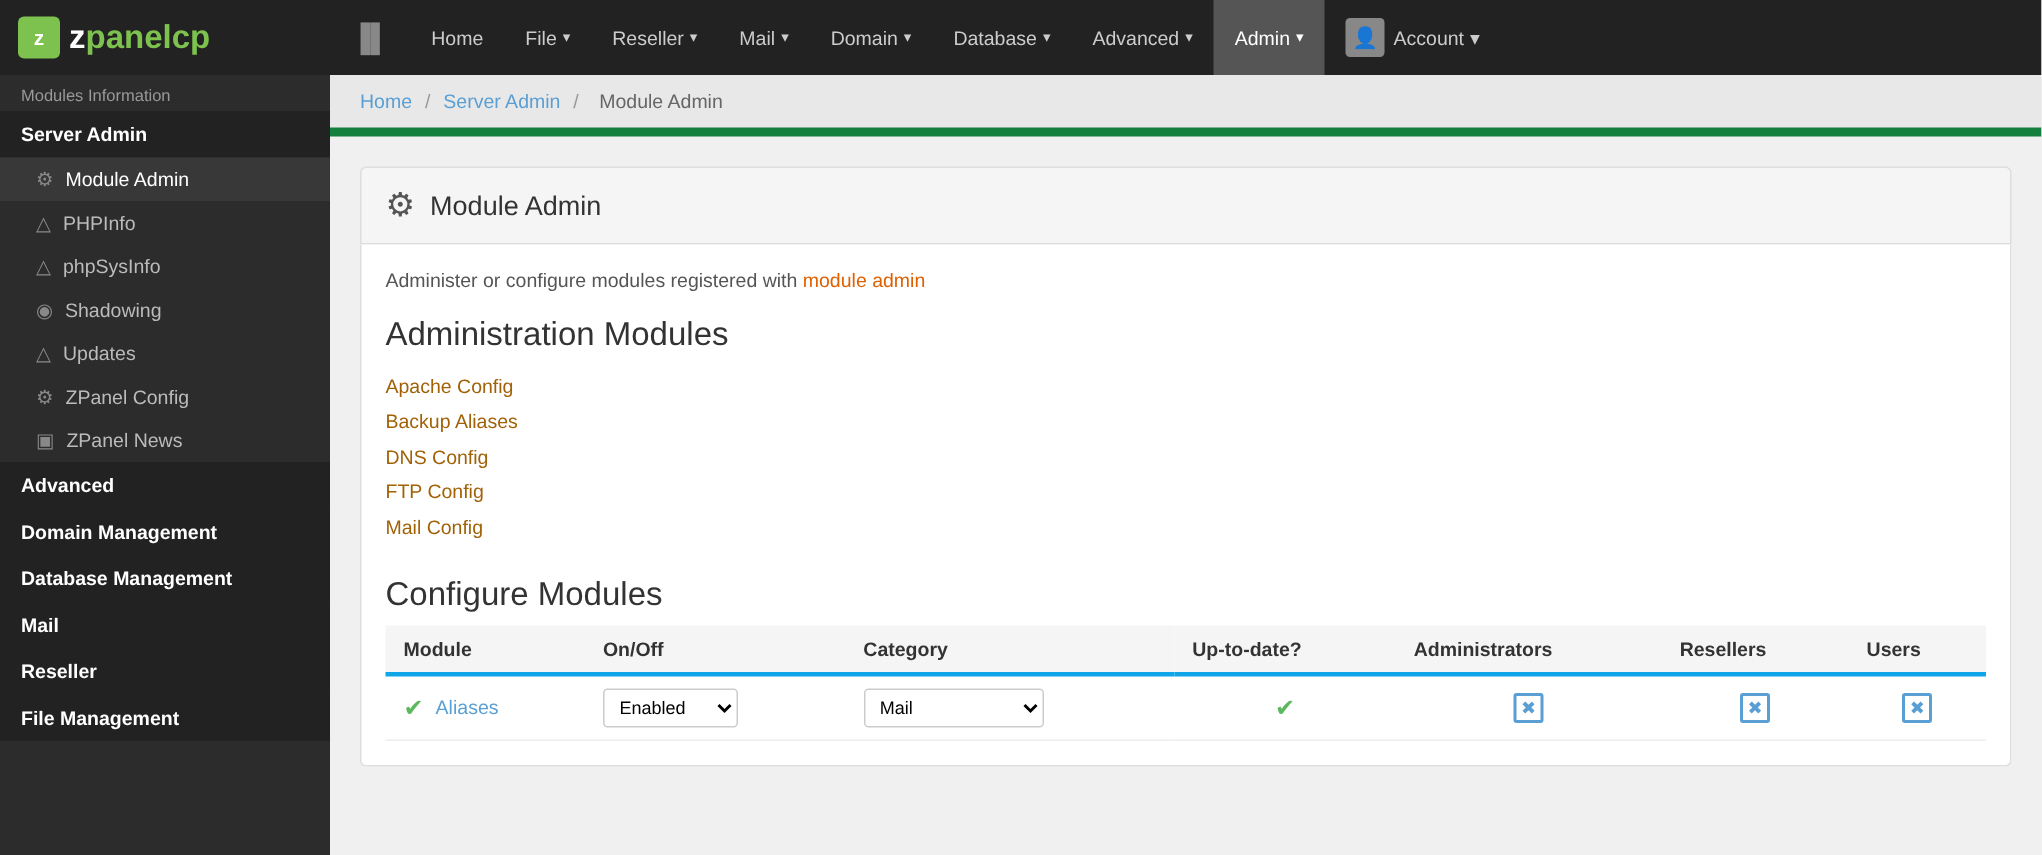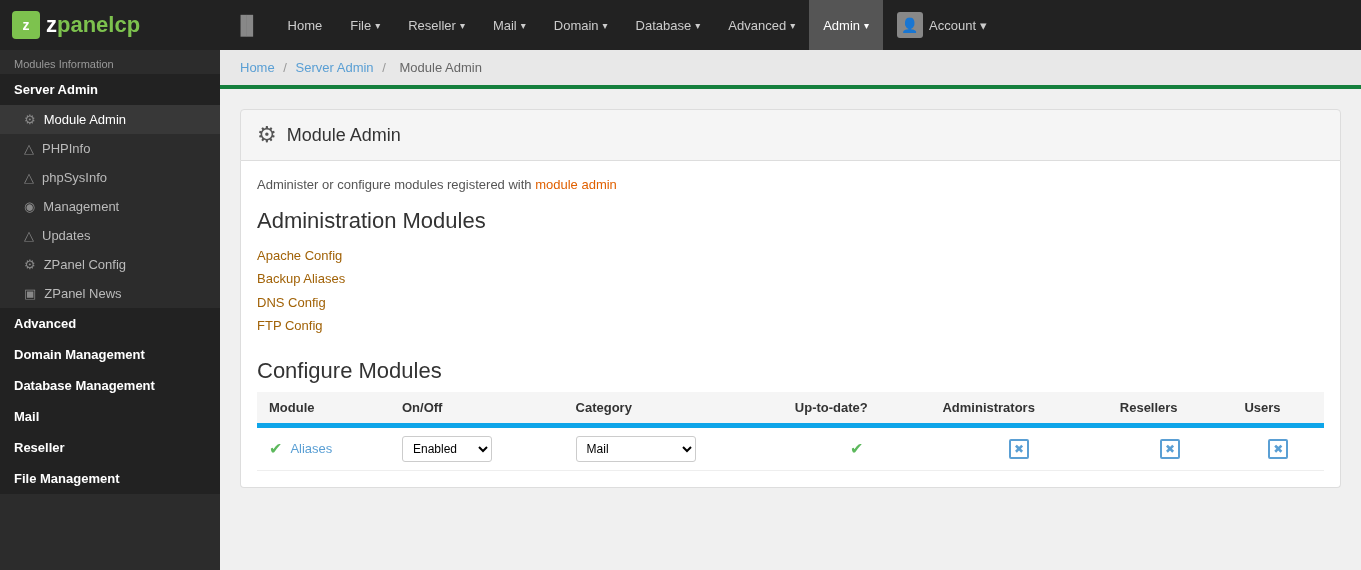--- a/index.html
+++ b/index.html
@@ -139,21 +139,21 @@
 
     
     .main {
       flex: 1;
       background: #f0f0f0;
       padding: 0;
     }
     .breadcrumb {
       background: #e8e8e8;
       padding: 10px 20px;
-      border-bottom: 4px solid #15803d;
+      border-bottom: 6px solid #15803d;
       font-size: 13px;
     }
     .breadcrumb a {
       color: #5a9fd4;
       text-decoration: none;
     }
     .breadcrumb span {
       color: #999;
       margin: 0 5px;
     }
@@ -227,21 +227,21 @@
     }
     .modules-table thead tr {
       background: #f5f5f5;
       border-bottom: 1px solid #ddd;
     }
     .modules-table th {
       padding: 8px 12px;
       text-align: left;
       color: #333;
       font-weight: bold;
-      border-bottom: 5px solid #0ea5e9;
+      border-bottom: 3px solid #0ea5e9;
     }
     .modules-table td {
       padding: 8px 12px;
       border-bottom: 1px solid #eee;
       vertical-align: middle;
     }
     .modules-table .module-name-cell {
       display: flex;
       align-items: center;
       gap: 8px;
@@ -321,21 +321,21 @@
     <div class="sidebar-item">
       <span class="s-icon">△</span>
       <span>PHPInfo</span>
     </div>
     <div class="sidebar-item">
       <span class="s-icon">△</span>
       <span>phpSysInfo</span>
     </div>
     <div class="sidebar-item">
       <span class="s-icon">◉</span>
-      <span>Management</span>
+      <span>Shadowing</span>
     </div>
     <div class="sidebar-item">
       <span class="s-icon">△</span>
       <span>Updates</span>
     </div>
     <div class="sidebar-item">
       <span class="s-icon">⚙</span>
       <span>ZPanel Config</span>
     </div>
     <div class="sidebar-item">
@@ -372,20 +372,21 @@
         <p class="page-desc">
           <span>Administer or configure modules registered with </span><a href="#">module admin</a>
         </p>
 
         <h3 class="section-title">Administration Modules</h3>
         <div class="admin-links">
           <a href="#">Apache Config</a>
           <a href="#">Backup Aliases</a>
           <a href="#">DNS Config</a>
           <a href="#">FTP Config</a>
+          <a href="#">Mail Config</a>
         </div>
 
         <h3 class="configure-title">Configure Modules</h3>
 
         <table class="modules-table">
           <thead>
             <tr>
               <th>Module</th>
               <th>On/Off</th>
               <th>Category</th>

